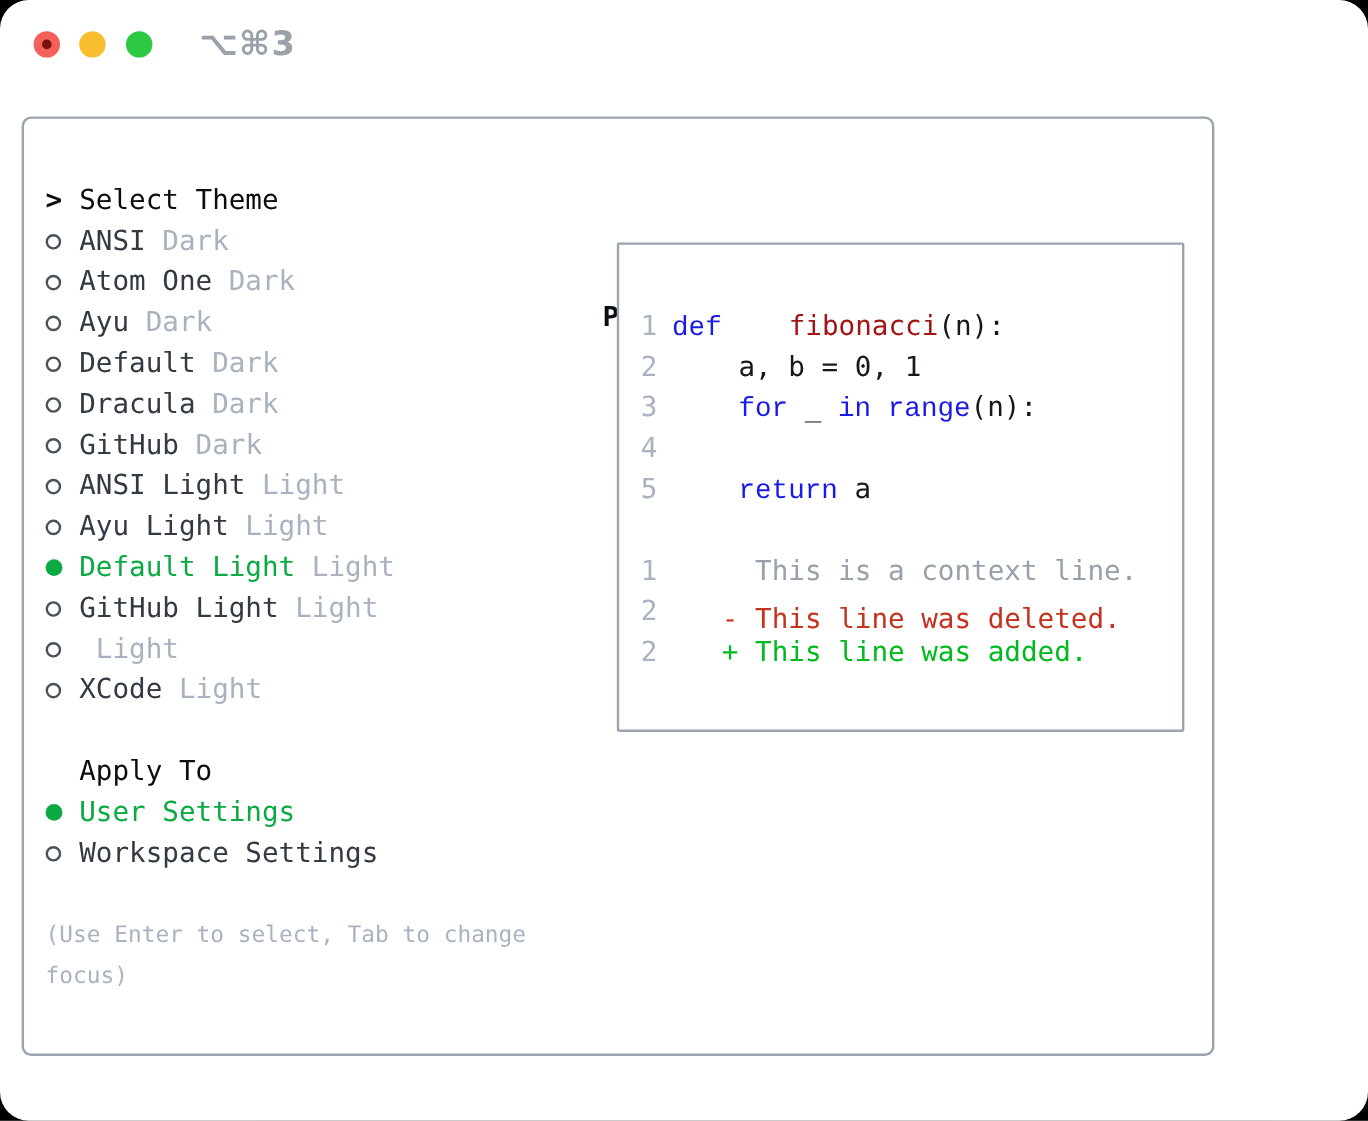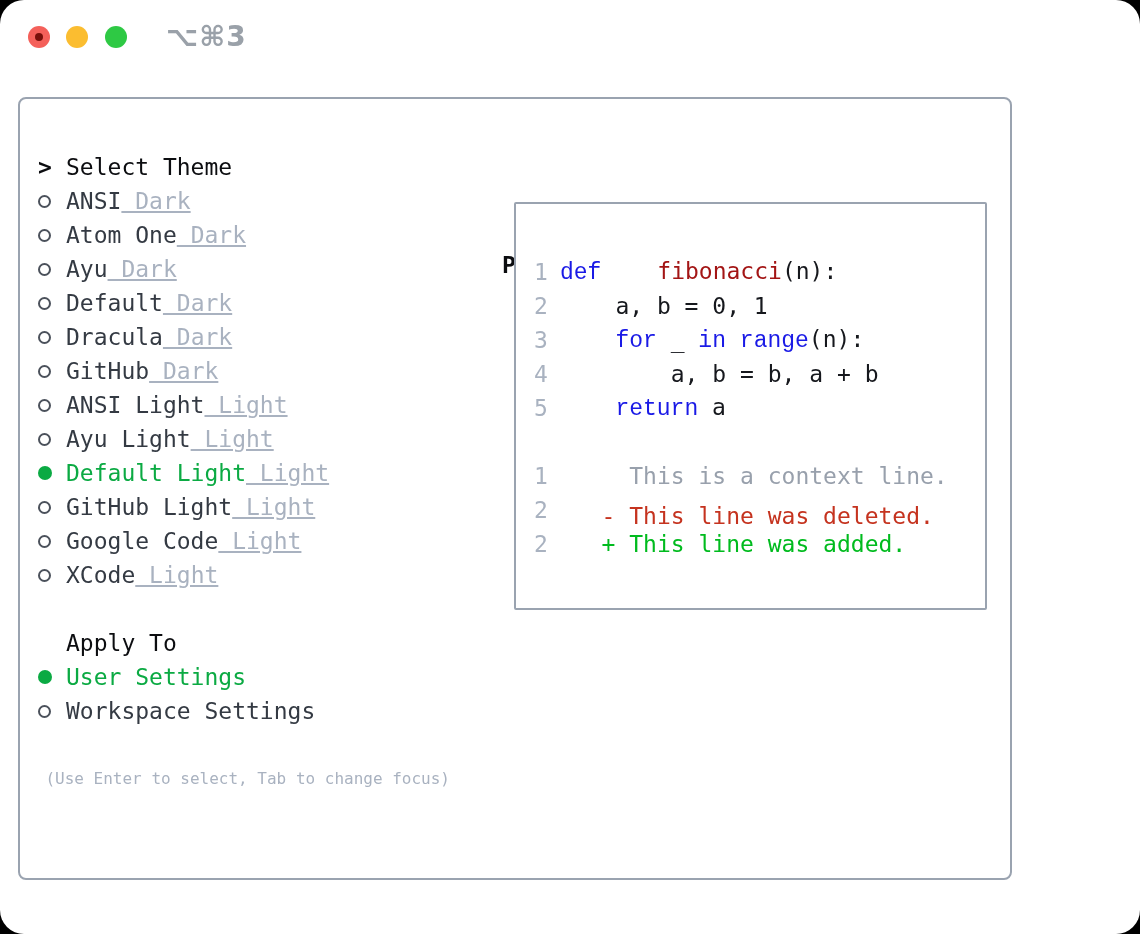--- a/index.html
+++ b/index.html
@@ -43,27 +43,26 @@
   .row{display:flex;height:34px;align-items:center;}
   .marker{width:28px;flex:0 0 28px;display:flex;align-items:center;}
   .prompt{font-weight:bold;color:#0c0d10;font-size:23px;}
   .radio{
     width:13px;height:13px;border-radius:50%;
     border:2px solid #4b515b;box-sizing:border-box;
   }
   .radio.on{border:none;background:#0baa43;width:14px;height:14px;}
   .hdr{font-weight:normal;color:#0c0d10;}
   .label{white-space:pre;}
-  .variant{color:#a9b2c0;text-decoration:underline;}
+  .variant{color:#a9b2c0;}
   .item-sel .name{color:#0baa43;}
   .gap{height:34px;}
   .hint{
-    color:#a9b2c0;font-size:16px;line-height:34px;width:412px;
+    color:#a9b2c0;font-size:19px;line-height:34px;width:412px;
     margin-top:0;
-    text-align:right;
   }
   
   .preview-title{
     position:absolute;left:482px;top:149px;height:34px;line-height:34px;
     font-weight:bold;color:#0c0d10;font-size:23px;
   }
   .preview-box{
     position:absolute;left:494px;top:103px;width:473px;height:408px;
     border:2px solid #9aa3b0;border-radius:2px;box-sizing:border-box;
     background:#fff;
@@ -168,21 +167,20 @@
             <span class="marker">
               <span class="radio"></span>
             </span>
             <span class="label name">GitHub Light</span>
             <span class="label variant"> Light</span>
           </div>
           <div class="row">
             <span class="marker">
               <span class="radio"></span>
             </span>
-            <span class="label name">Google Code</span>
             <span class="label variant"> Light</span>
           </div>
           <div class="row">
             <span class="marker">
               <span class="radio"></span>
             </span>
             <span class="label name">XCode</span>
             <span class="label variant"> Light</span>
           </div>
         </div>
@@ -224,21 +222,20 @@
           <div class="cline">
             <span class="lnum">2</span>
             <span class="ctext"><span>    a, b = 0, 1</span></span>
           </div>
           <div class="cline">
             <span class="lnum">3</span>
             <span class="ctext"><span>    </span><span class="c-keyword">for</span><span> _ </span><span class="c-keyword">in</span><span> </span><span class="c-keyword">range</span><span>(n):</span></span>
           </div>
           <div class="cline">
             <span class="lnum">4</span>
-            <span class="ctext"><span>        a, b = b, a + b</span></span>
           </div>
           <div class="cline">
             <span class="lnum">5</span>
             <span class="ctext"><span>    </span><span class="c-keyword">return</span><span> a</span></span>
           </div>
         </div>
       <div class="diff" id="diff-block">
           <div class="cline d-context">
             <span class="lnum">1</span>
             <span class="ctext">     This is a context line.</span>

